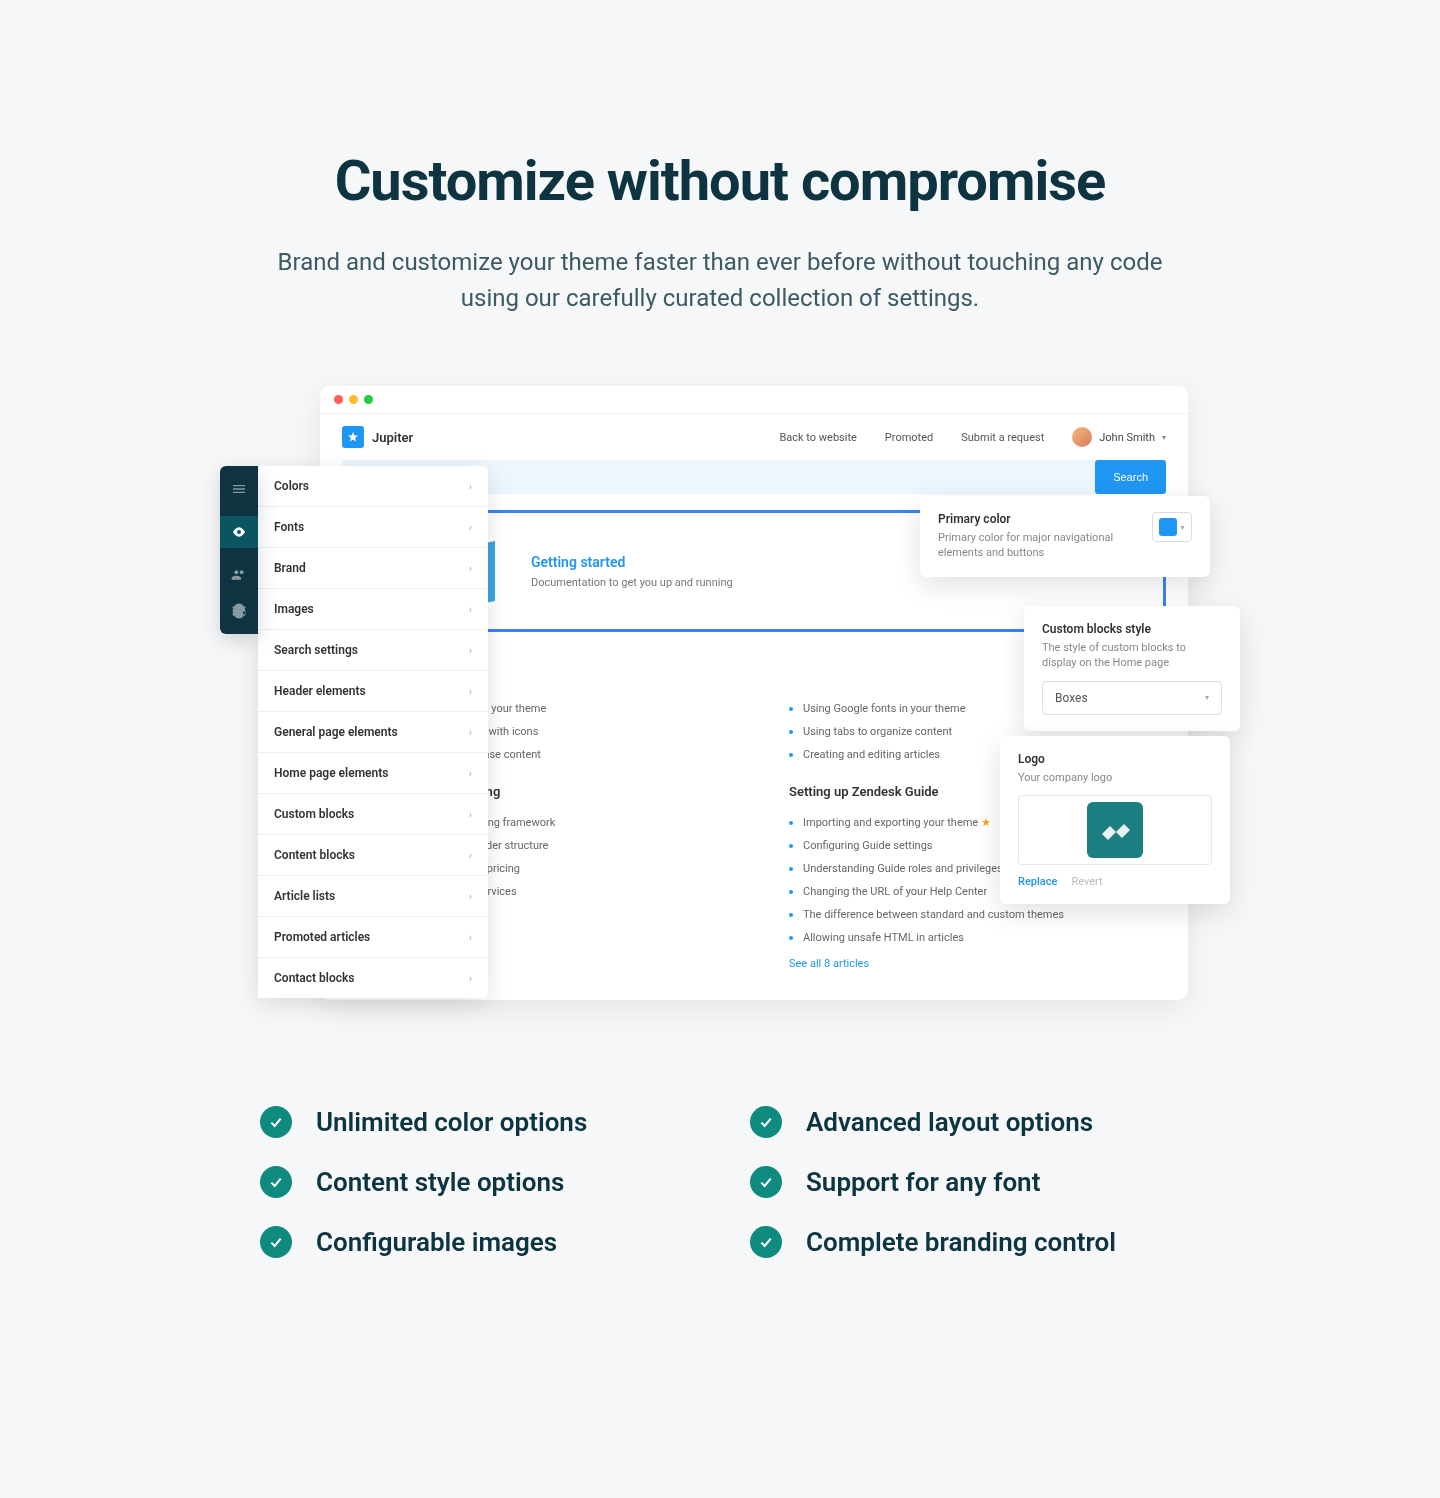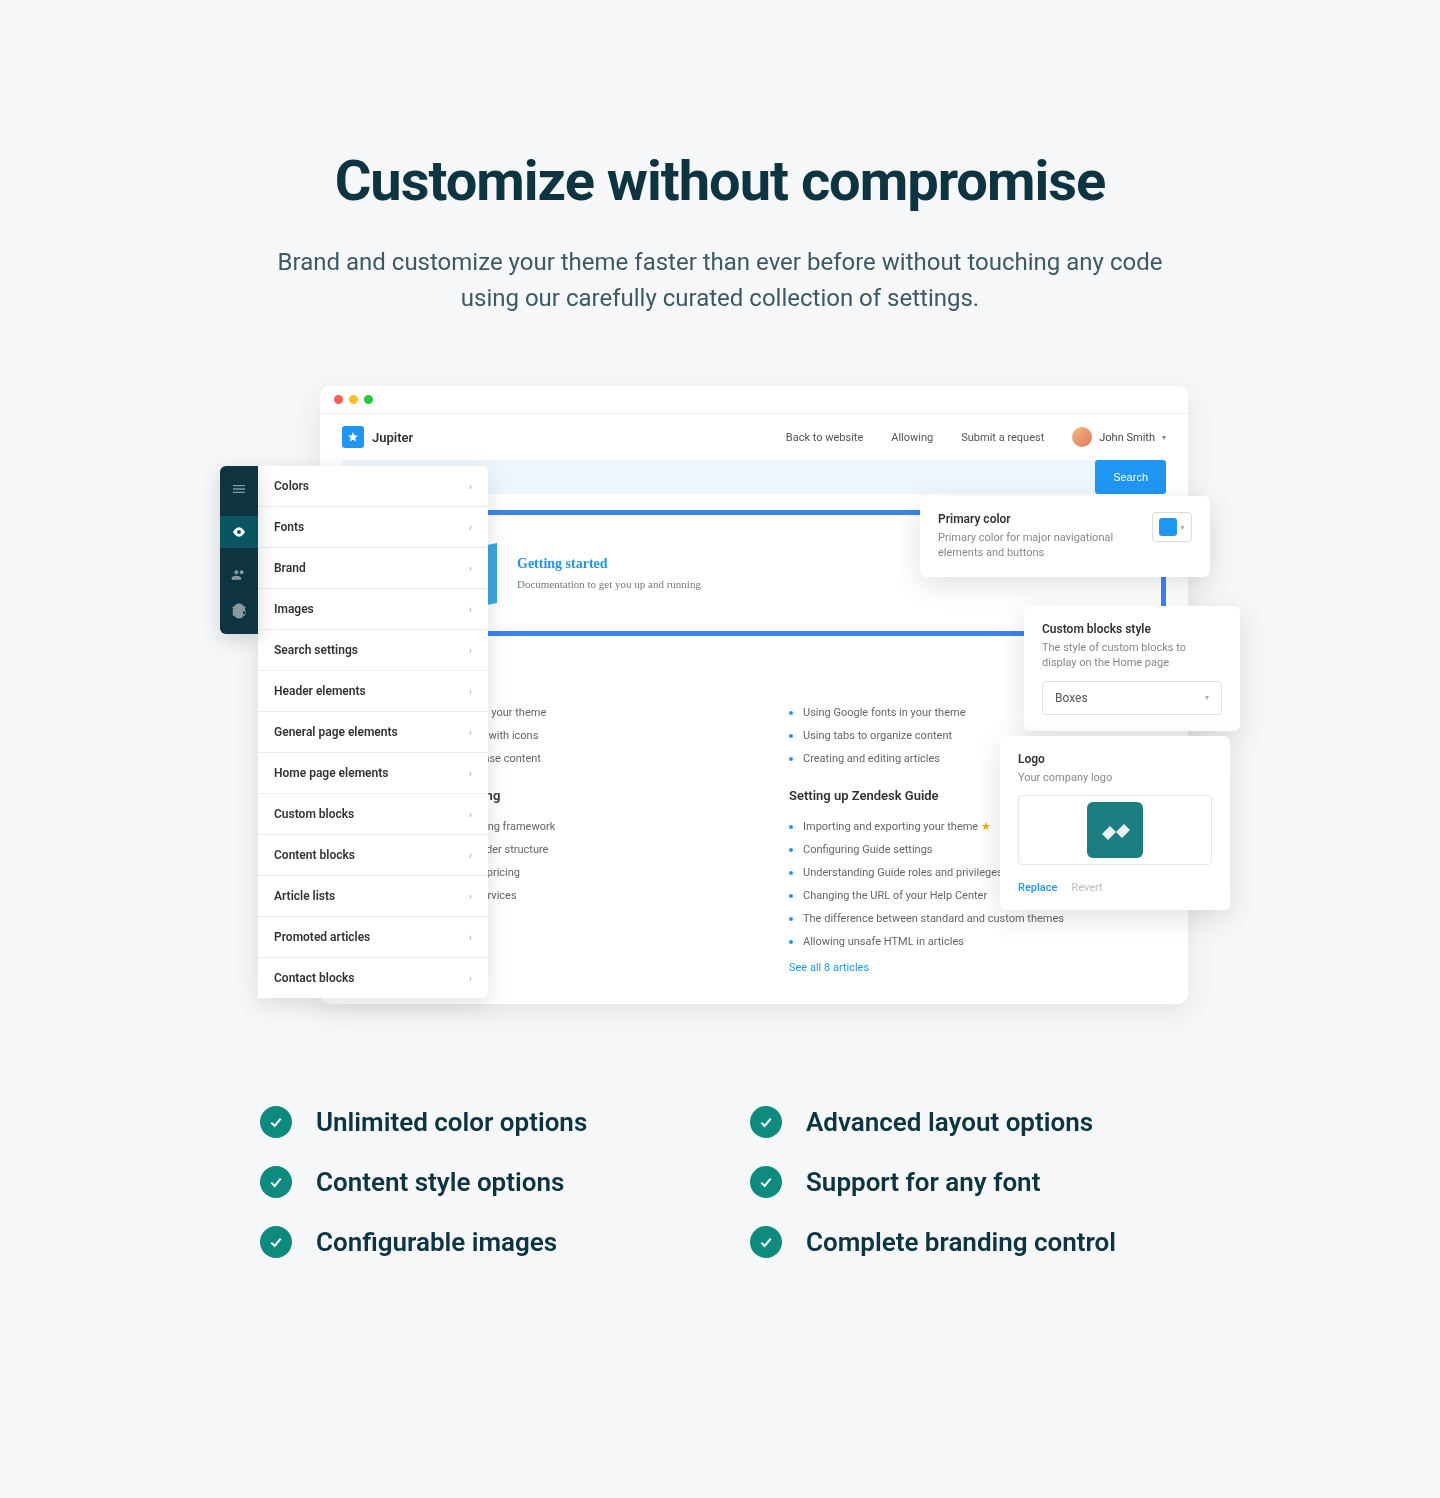--- a/index.html
+++ b/index.html
@@ -21,21 +21,21 @@
 .brand { font-weight: 600; font-size: 13px; color: #333; }
 .bwnav-right { display: flex; align-items: center; gap: 28px; }
 .nav-link { font-size: 11px; color: #555; }
 .user { display: flex; align-items: center; gap: 7px; font-size: 11px; color: #444; }
 .avatar { width: 20px; height: 20px; border-radius: 50%; background: linear-gradient(135deg,#f8b77e,#d97b5d); }
 .chev { font-size: 8px; color: #888; }
 .search-bar { display: flex; margin: 0 22px 16px; }
 .search-inp { flex: 1; background: #eef6fd; border: none; padding: 10px 14px; font-size: 12px; color: #555; border-radius: 3px 0 0 3px; }
 .search-btn { background: #2096f3; color: #fff; border: none; padding: 0 18px; font-size: 11px; border-radius: 3px; }
 
-.gs-card { margin: 0 22px 20px; border: 5px solid #3b82f6; border-radius: 4px; display: flex; align-items: center; padding: 18px; gap: 12px; font-family: Liberation Serif, serif; }
+.gs-card { margin: 0 22px 20px; border: 3px solid #3b82f6; border-radius: 4px; display: flex; align-items: center; padding: 18px; gap: 28px; }
 .map-ico { width: 140px; height: 80px; position: relative; }
 .gs-txt h4 { color: #2096f3; font-size: 14px; font-weight: 600; margin-bottom: 6px; }
 .gs-txt p { color: #777; font-size: 11px; }
 
 .articles { padding: 0 30px 30px 40px; display: flex; gap: 60px; }
 .col { flex: 1; }
 .col h5 { font-size: 13px; font-weight: 600; color: #333; margin: 18px 0 12px; }
 .col ul { list-style: none; }
 .col li { font-size: 11px; color: #666; padding: 5px 0 5px 14px; position: relative; }
 .col li::before { content: ""; position: absolute; left: 0; top: 10px; width: 4px; height: 4px; border-radius: 50%; background: #2096f3; }
@@ -60,21 +60,21 @@
 .fc-title { font-size: 12px; font-weight: 600; color: #333; margin-bottom: 4px; }
 .fc-desc { font-size: 11px; color: #888; line-height: 1.4; }
 .color-pick { width: 40px; height: 30px; border: 1px solid #ddd; border-radius: 4px; display: flex; align-items: center; justify-content: center; gap: 3px; flex-shrink: 0; }
 .swatch { width: 18px; height: 18px; background: #2096f3; border-radius: 3px; }
 .cp-chev { font-size: 8px; color: #aaa; }
 .fc2 { top: 220px; right: -20px; width: 216px; }
 .fc-select { margin-top: 10px; border: 1px solid #e0e0e0; border-radius: 4px; padding: 9px 12px; display: flex; justify-content: space-between; align-items: center; font-size: 12px; color: #555; }
 .fc3 { top: 350px; right: -10px; width: 230px; }
 .logo-prev { margin-top: 10px; border: 1px solid #e6e6e6; border-radius: 4px; height: 70px; display: flex; align-items: center; justify-content: center; }
 .logo-box { width: 56px; height: 56px; background: #1d7e81; border-radius: 6px; display: flex; align-items: center; justify-content: center; }
-.fc-actions { margin-top: 16px; display: flex; gap: 14px; font-size: 11px; }
+.fc-actions { margin-top: 10px; display: flex; gap: 14px; font-size: 11px; }
 .fc-actions .replace { color: #2096f3; font-weight: 500; }
 .fc-actions .revert { color: #bbb; }
 
 
 .features { max-width: 920px; margin: 0 auto; display: grid; grid-template-columns: 1fr 1fr; gap: 28px 60px; }
 .feat { display: flex; align-items: center; gap: 24px; }
 .check { width: 32px; height: 32px; background: #0f8a7e; border-radius: 50%; display: flex; align-items: center; justify-content: center; flex-shrink: 0; }
 .check svg { stroke: #fff; fill: none; stroke-width: 3; }
 .feat-txt { font-size: 26px; font-weight: 600; color: #0d3440; }
 </style>
@@ -97,21 +97,21 @@
         <div class="bwnav-left">
           <span class="logo-sq">
               <svg width="12" height="12" viewBox="0 0 24 24">
                 <path d="M12 2l3 7h7l-5.5 4.5L18 21l-6-4-6 4 1.5-7.5L2 9h7z"></path>
               </svg>
             </span>
           <span class="brand">Jupiter</span>
         </div>
         <div class="bwnav-right">
           <span class="nav-link">Back to website</span>
-          <span class="nav-link">Allowing</span>
+          <span class="nav-link">Promoted</span>
           <span class="nav-link">Submit a request</span>
           <div class="user">
             <span class="avatar"></span>
             <span>John Smith</span>
             <span class="chev">▾</span>
           </div>
         </div>
       </div>
       <div class="search-bar">
         <input class="search-inp" placeholder="Search" style="">

